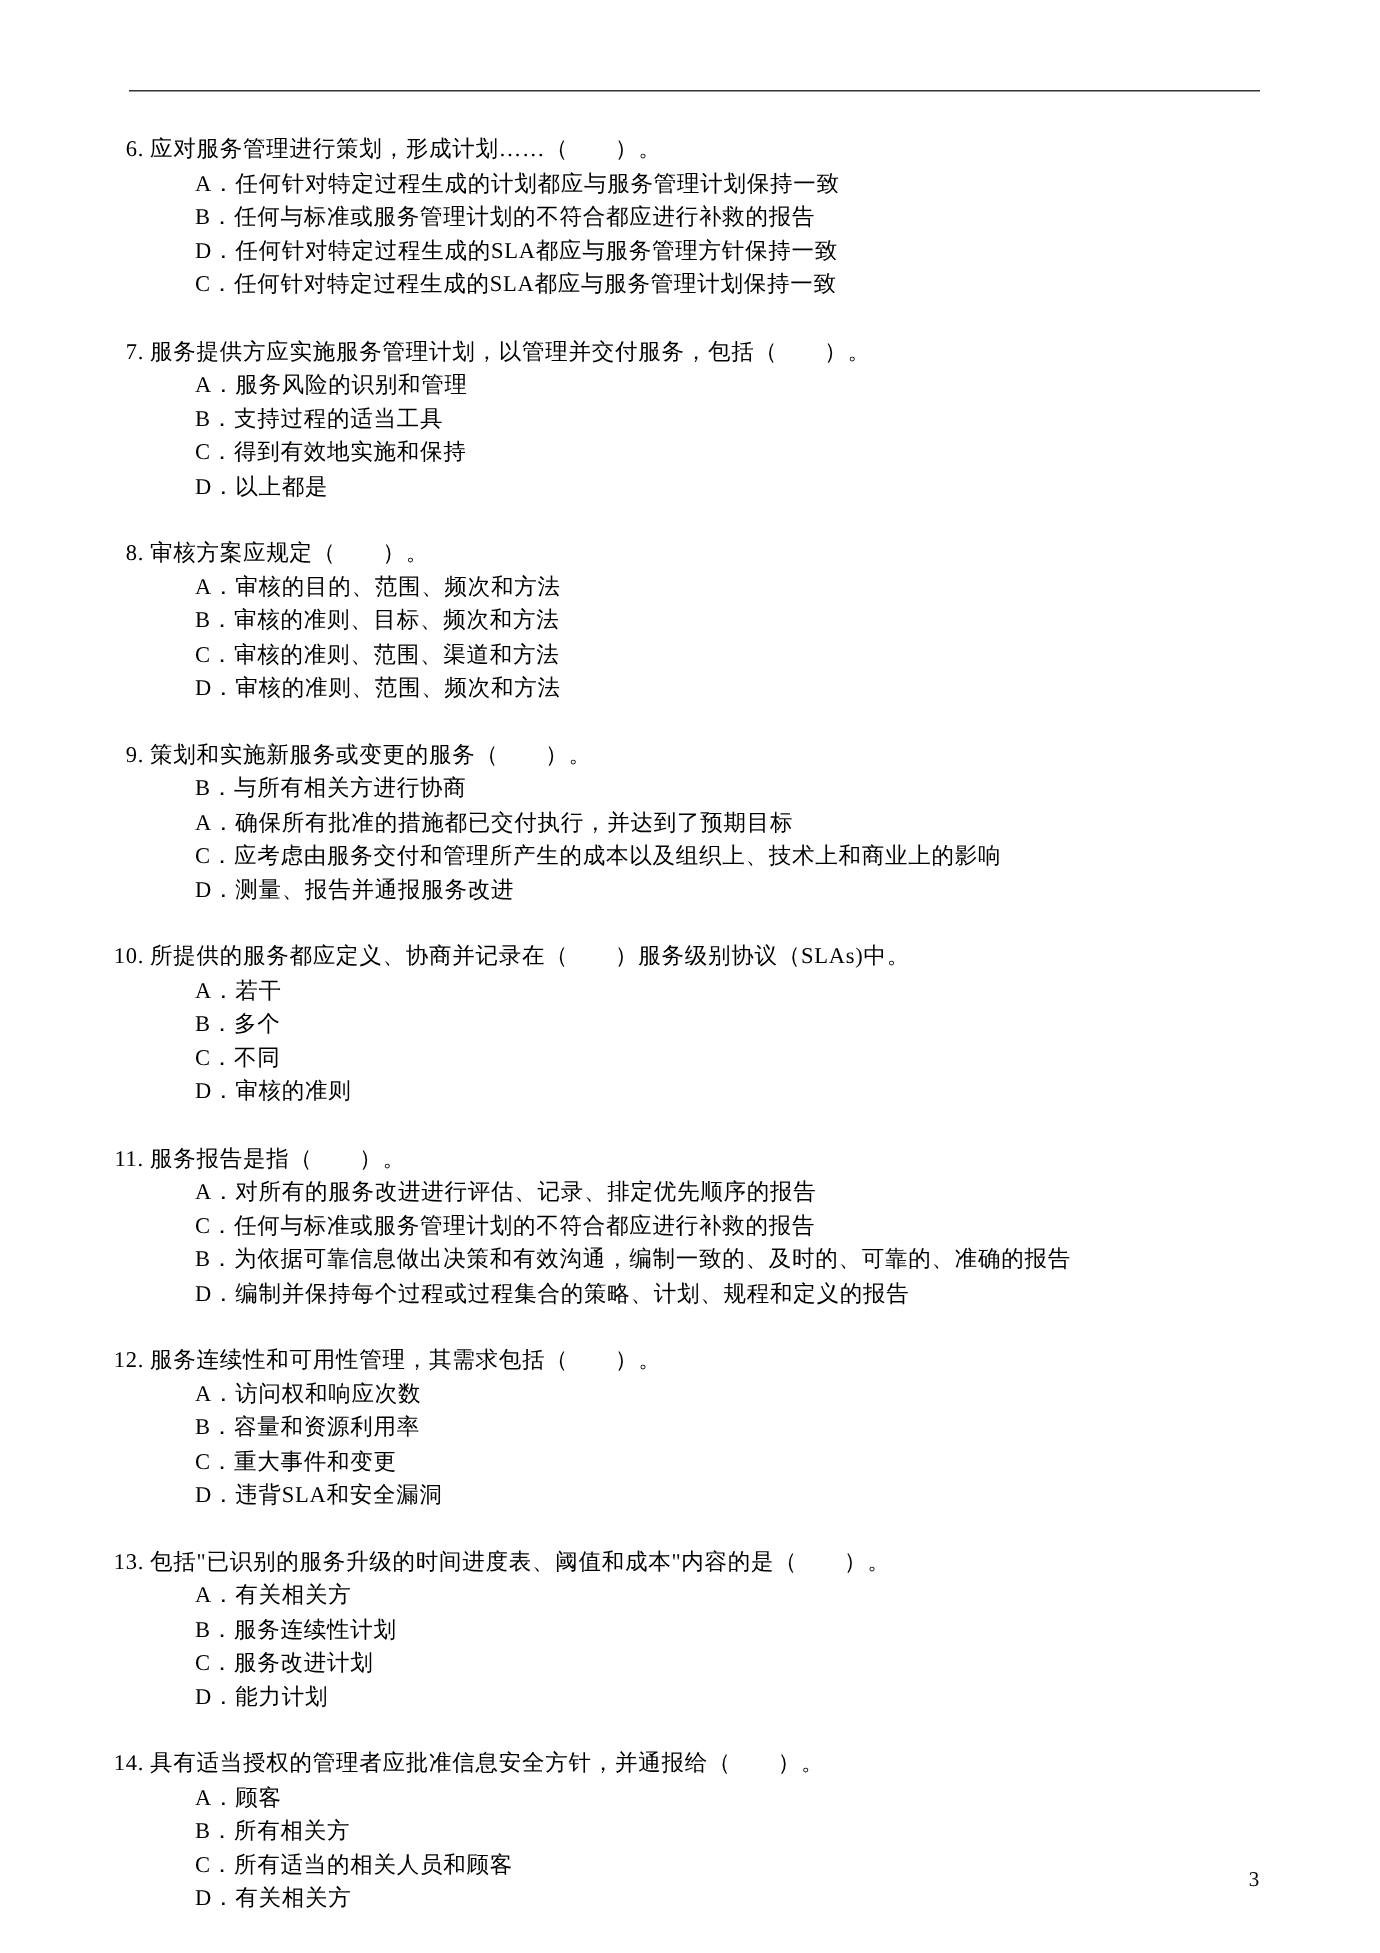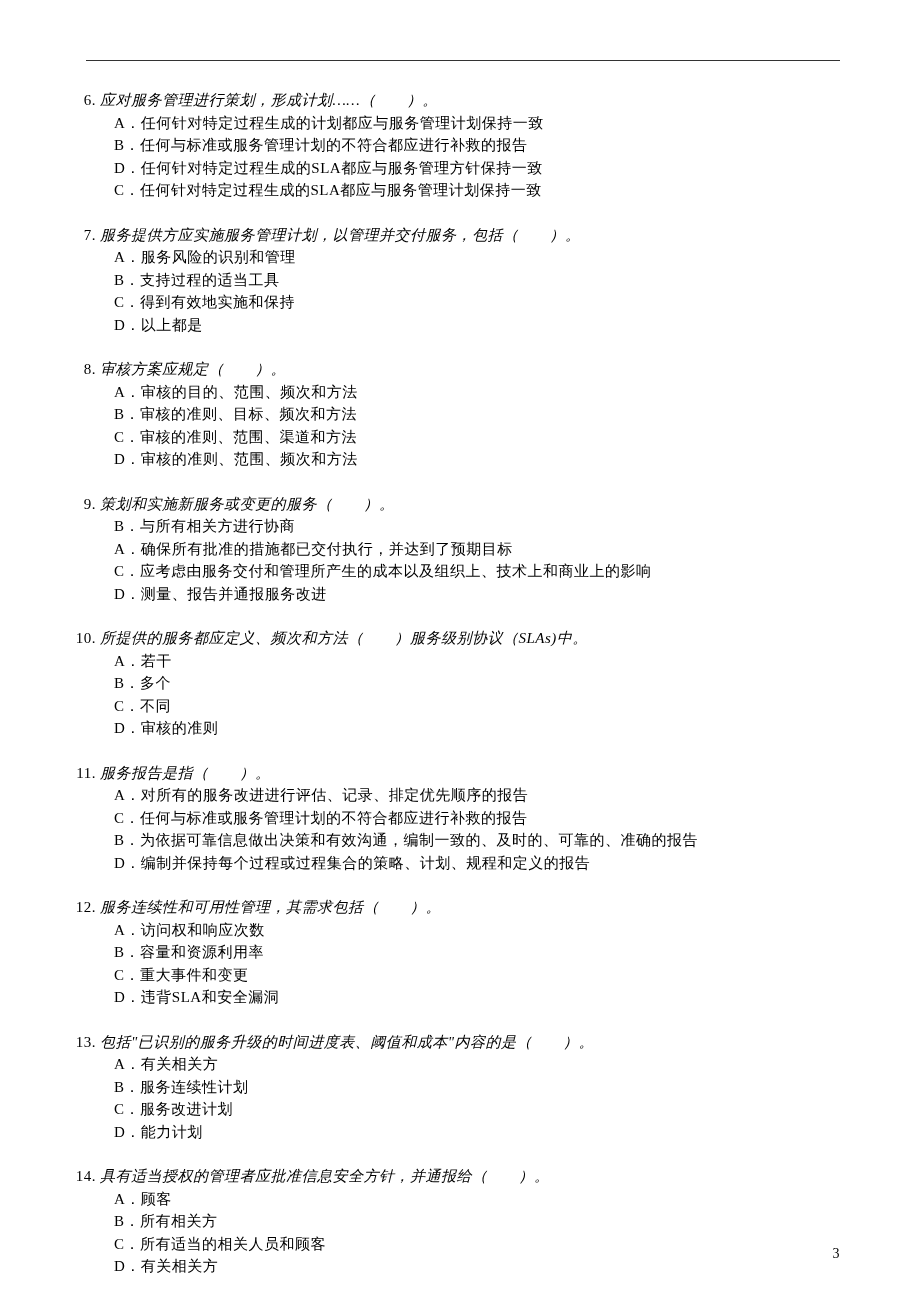--- a/index.html
+++ b/index.html
@@ -10,23 +10,23 @@
       font-size: 15px;
       color: #000;
       position: relative;
       letter-spacing: 0.5px;
     }
     .page { padding: 60px 80px 60px 58px; }
     .hr-line { border-top: 1px solid #333; margin-bottom: 28px; margin-left: 28px; }
     .question { margin-bottom: 22px; line-height: 1.5; }
     .q-row { display: flex; }
     .q-num { width: 42px; text-align: right; padding-right: 4px; }
-    .q-text { flex: 1; font-style: italic; }
+    .q-text { flex: 1; }
     .options { padding-left: 56px; }
-    .option { line-height: 1.5; }
+    .option { line-height: 1.5; margin-left: 16px; }
     .page-num {
       position: absolute;
       bottom: 40px;
       right: 80px;
       font-size: 14px;
     }
   </style>
 </head>
 <body>
 
@@ -81,21 +81,21 @@
       <div class="option">B．与所有相关方进行协商</div>
       <div class="option">A．确保所有批准的措施都已交付执行，并达到了预期目标</div>
       <div class="option">C．应考虑由服务交付和管理所产生的成本以及组织上、技术上和商业上的影响</div>
       <div class="option">D．测量、报告并通报服务改进</div>
     </div>
   </div>
 
   <div class="question">
     <div class="q-row">
       <div class="q-num">10.</div>
-      <div class="q-text">所提供的服务都应定义、频次和方法（　　）服务级别协议（SLAs)中。</div>
+      <div class="q-text">所提供的服务都应定义、协商并记录在（　　）服务级别协议（SLAs)中。</div>
     </div>
     <div class="options">
       <div class="option">A．若干</div>
       <div class="option">B．多个</div>
       <div class="option">C．不同</div>
       <div class="option">D．审核的准则</div>
     </div>
   </div>
 
   <div class="question">

